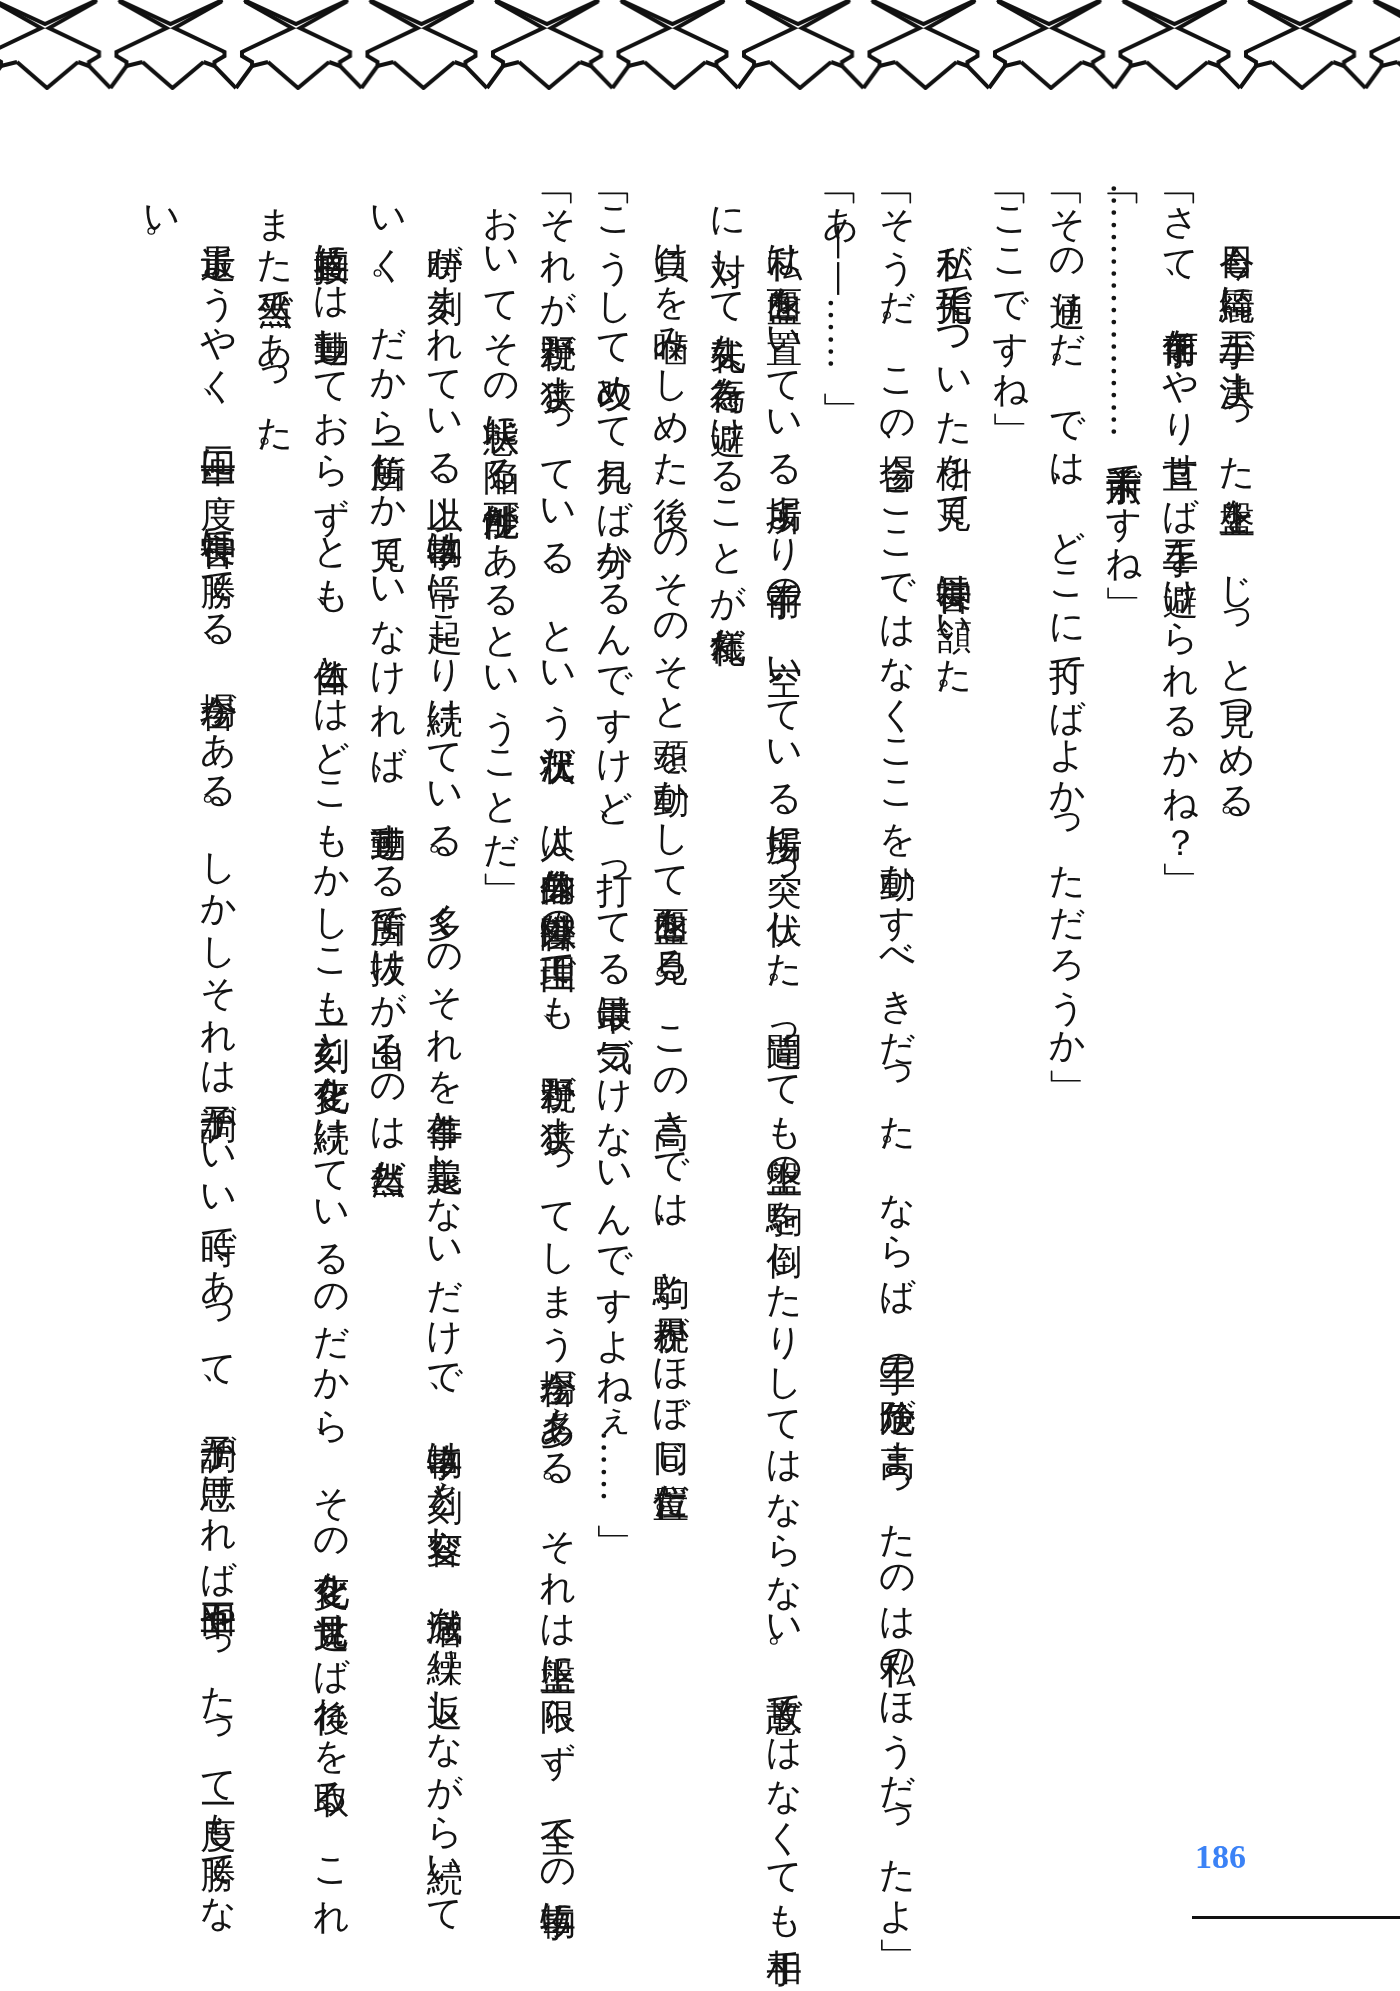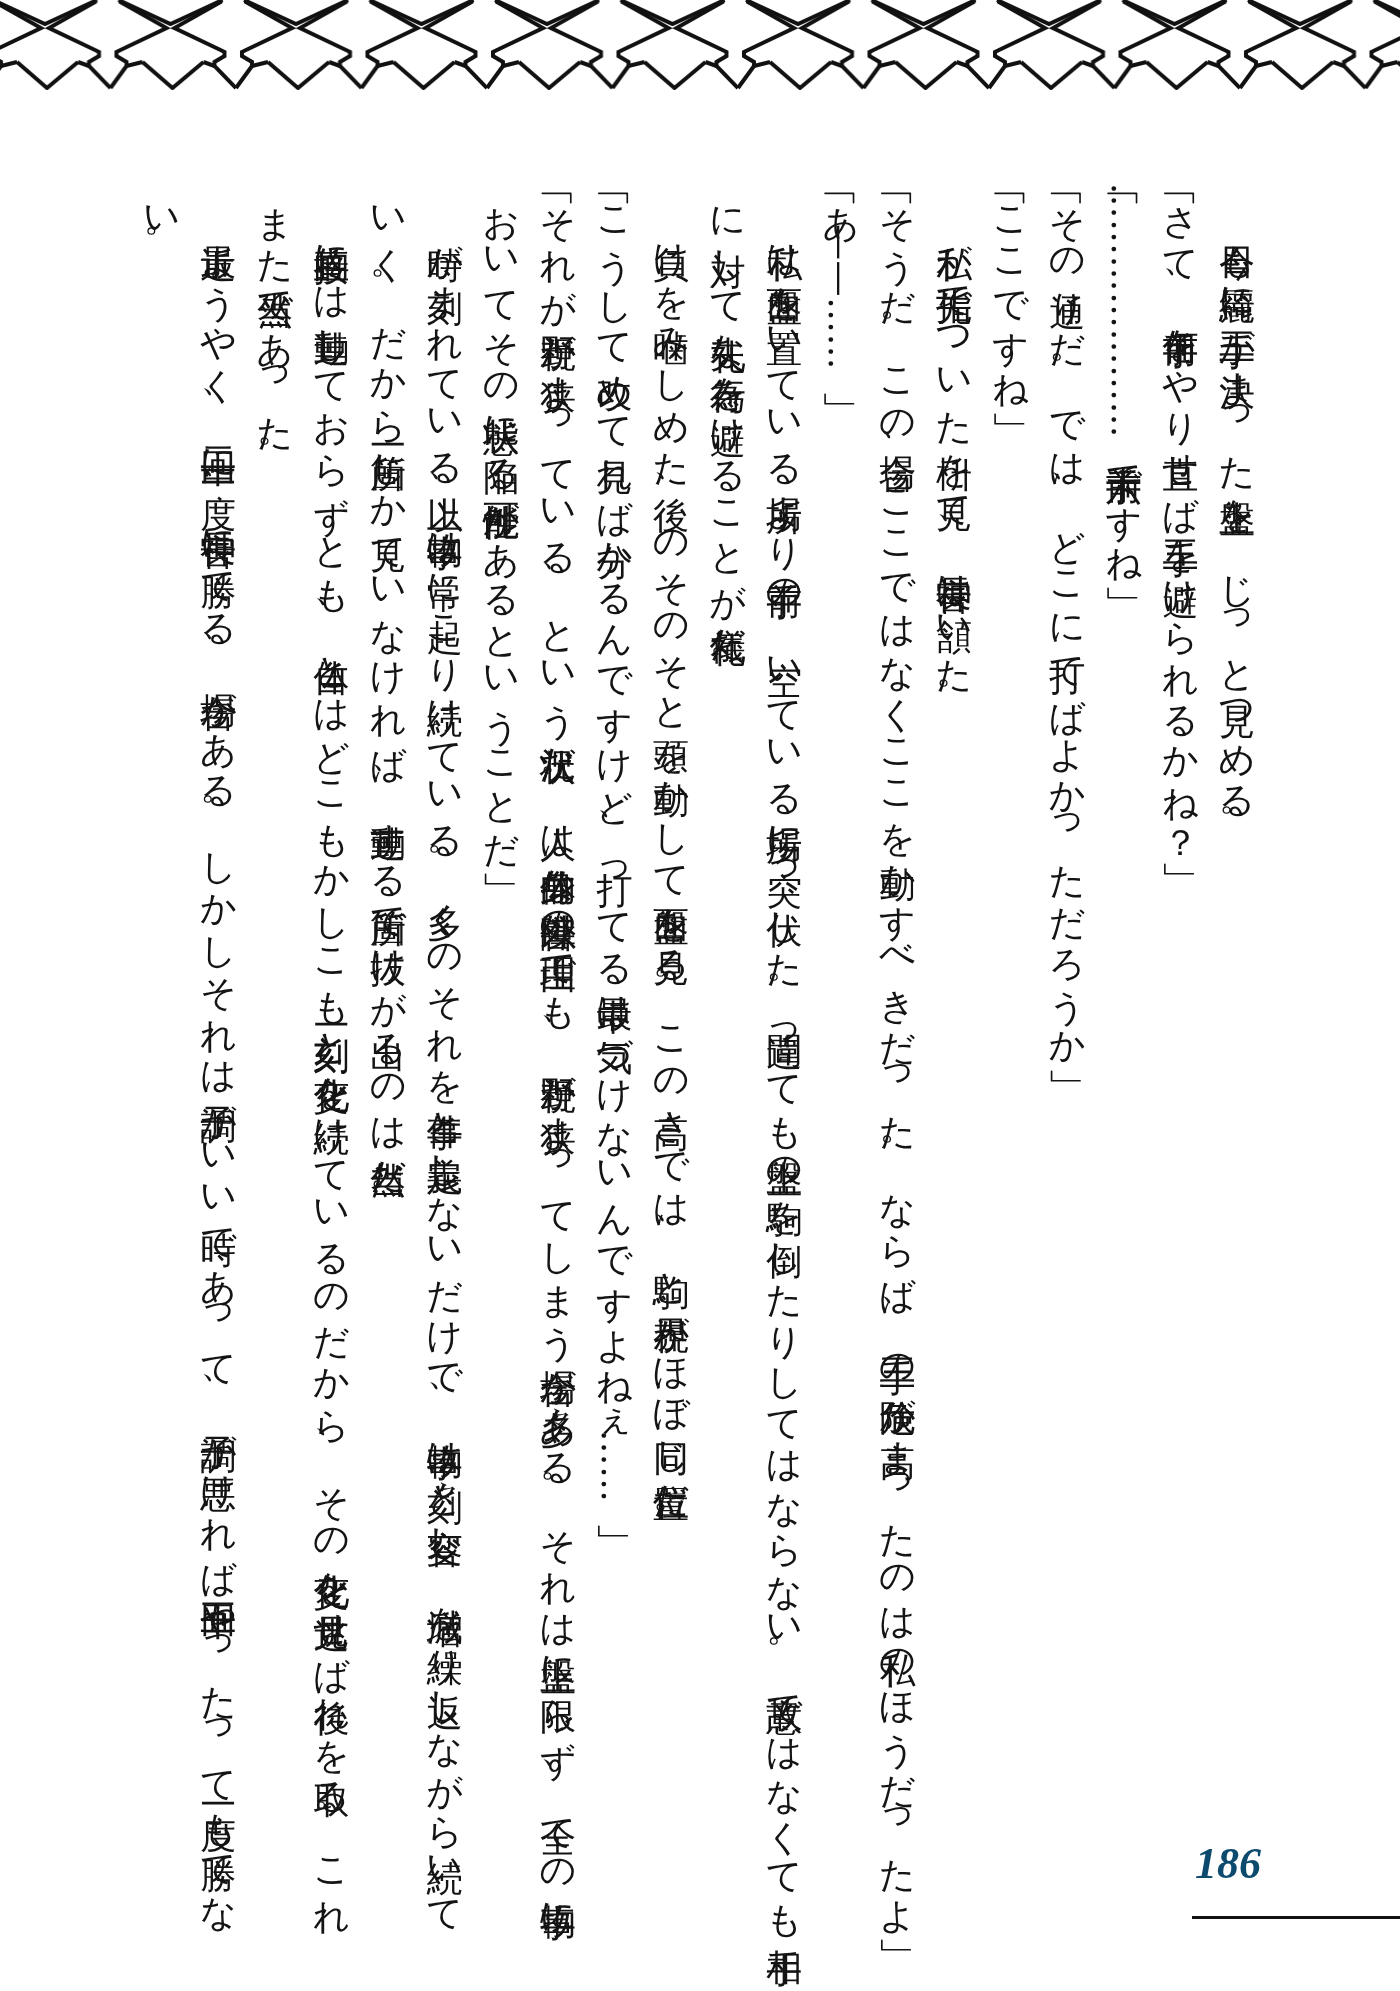--- a/index.html
+++ b/index.html
@@ -41,24 +41,23 @@
       text-indent: 0;
     }
     .para.narr {
       text-indent: 1em;
     }
     .page-number {
       position: absolute;
       left: 1195px;
       top: 1838px;
       font-family: "Liberation Serif", "DejaVu Serif", serif;
-      font-style: italic;
       font-weight: bold;
-      font-size: 44px;
-      color: #0c4a6e;
+      font-size: 34px;
+      color: #3b82f6;
     }
     .page-rule {
       position: absolute;
       left: 1192px;
       top: 1916px;
       width: 208px;
       height: 3px;
       background: #111111;
     }
   </style>

